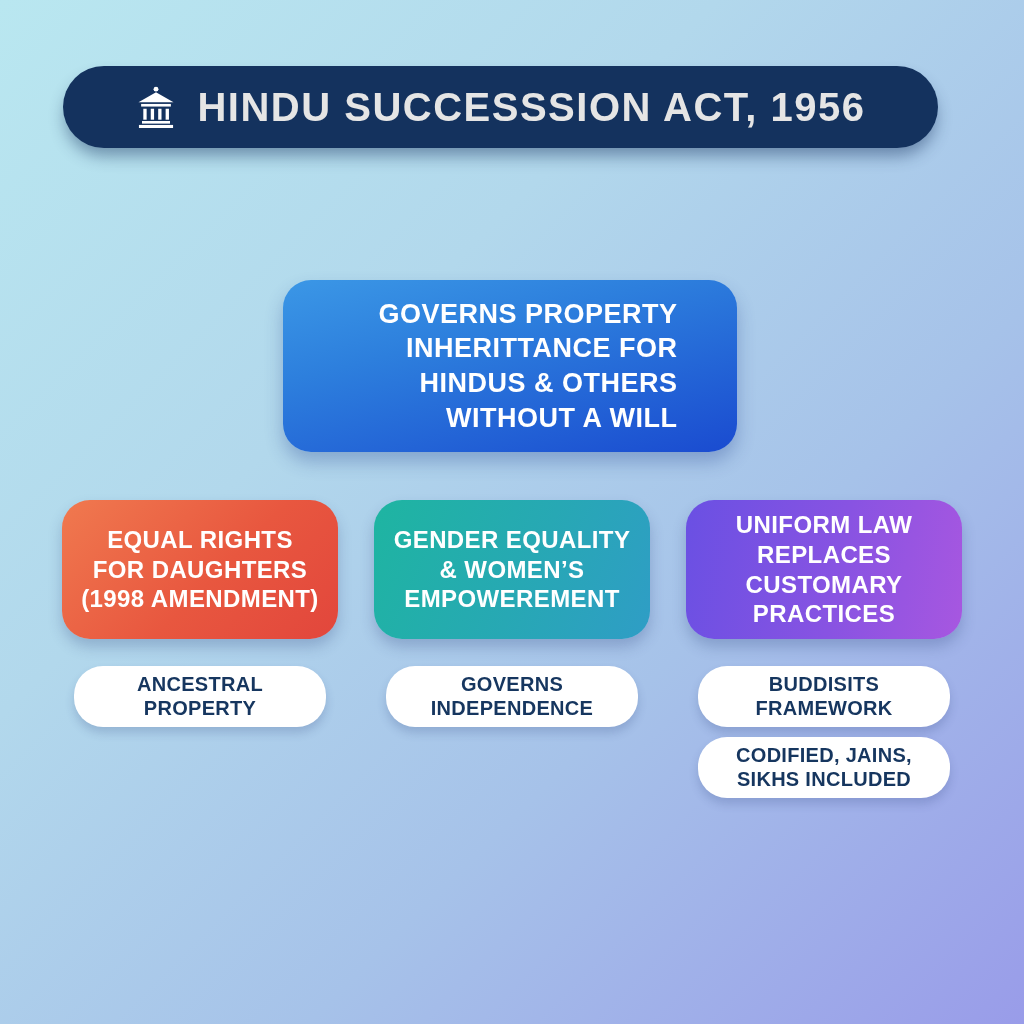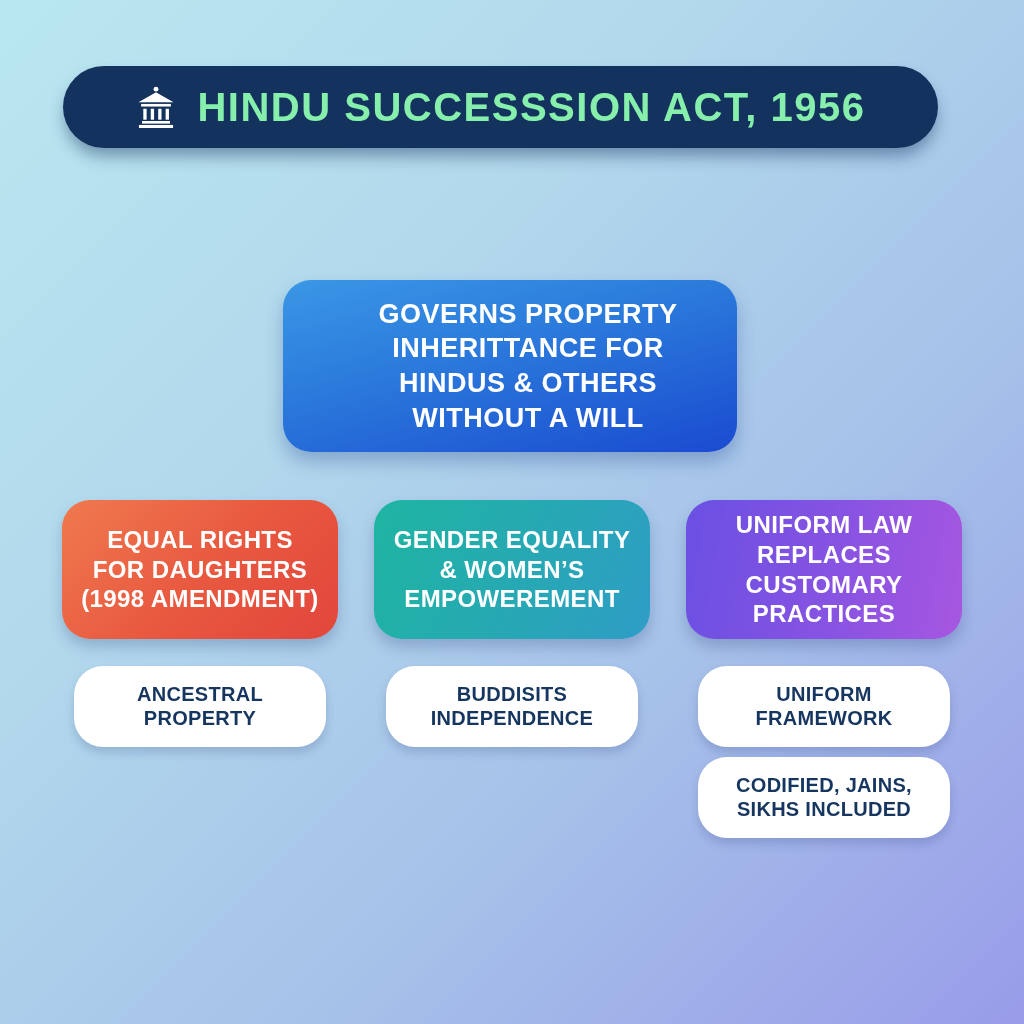--- a/index.html
+++ b/index.html
@@ -36,21 +36,21 @@
   }
   .header-pill .bank-icon {
     width: 42px;
     height: 42px;
     flex: 0 0 auto;
     display: flex;
     align-items: center;
     justify-content: center;
   }
   .header-title {
-    color: #86efac;
+    color: #e5e5e5;
     font-size: 40px;
     font-weight: 800;
     letter-spacing: 1.5px;
     white-space: pre-line;
   }
 
   
   .summary-box {
     position: absolute;
     top: 280px;
@@ -63,21 +63,21 @@
     align-items: center;
     justify-content: center;
     box-shadow: 0 10px 18px rgba(30, 60, 140, 0.30);
   }
   .summary-text {
     color: #ffffff;
     font-size: 27px;
     font-weight: 800;
     letter-spacing: 0.5px;
     line-height: 1.28;
-    text-align: center;
+    text-align: right;
     white-space: pre-line;
     margin-left: 36px;
   }
 
   
   .cards-row {
     position: absolute;
     top: 500px;
     left: 62px;
     width: 900px;
@@ -131,21 +131,21 @@
     gap: 10px;
   }
   .pill {
     width: 252px;
     min-height: 58px;
     background: #ffffff;
     border-radius: 29px;
     display: flex;
     align-items: center;
     justify-content: center;
-    padding: 16px 10px;
+    padding: 6px 10px;
     box-sizing: border-box;
     box-shadow: 0 6px 10px rgba(40, 60, 120, 0.20);
   }
   .pill-text {
     color: #16365f;
     font-size: 20px;
     font-weight: 800;
     letter-spacing: 0.3px;
     line-height: 1.22;
     text-align: center;
@@ -204,27 +204,27 @@
 
   <div class="pills-row">
     <div class="pill-col">
       <div class="pill">
         <span class="pill-text">ANCESTRAL
 PROPERTY</span>
       </div>
     </div>
     <div class="pill-col">
       <div class="pill">
+        <span class="pill-text">GOVERNS
+INDEPENDENCE</span>
+      </div>
+    </div>
+    <div class="pill-col">
+      <div class="pill">
         <span class="pill-text">BUDDISITS
-INDEPENDENCE</span>
-      </div>
-    </div>
-    <div class="pill-col">
-      <div class="pill">
-        <span class="pill-text">UNIFORM
 FRAMEWORK</span>
       </div>
       <div class="pill">
         <span class="pill-text">CODIFIED, JAINS,
 SIKHS INCLUDED</span>
       </div>
     </div>
   </div>
 
 </div>

